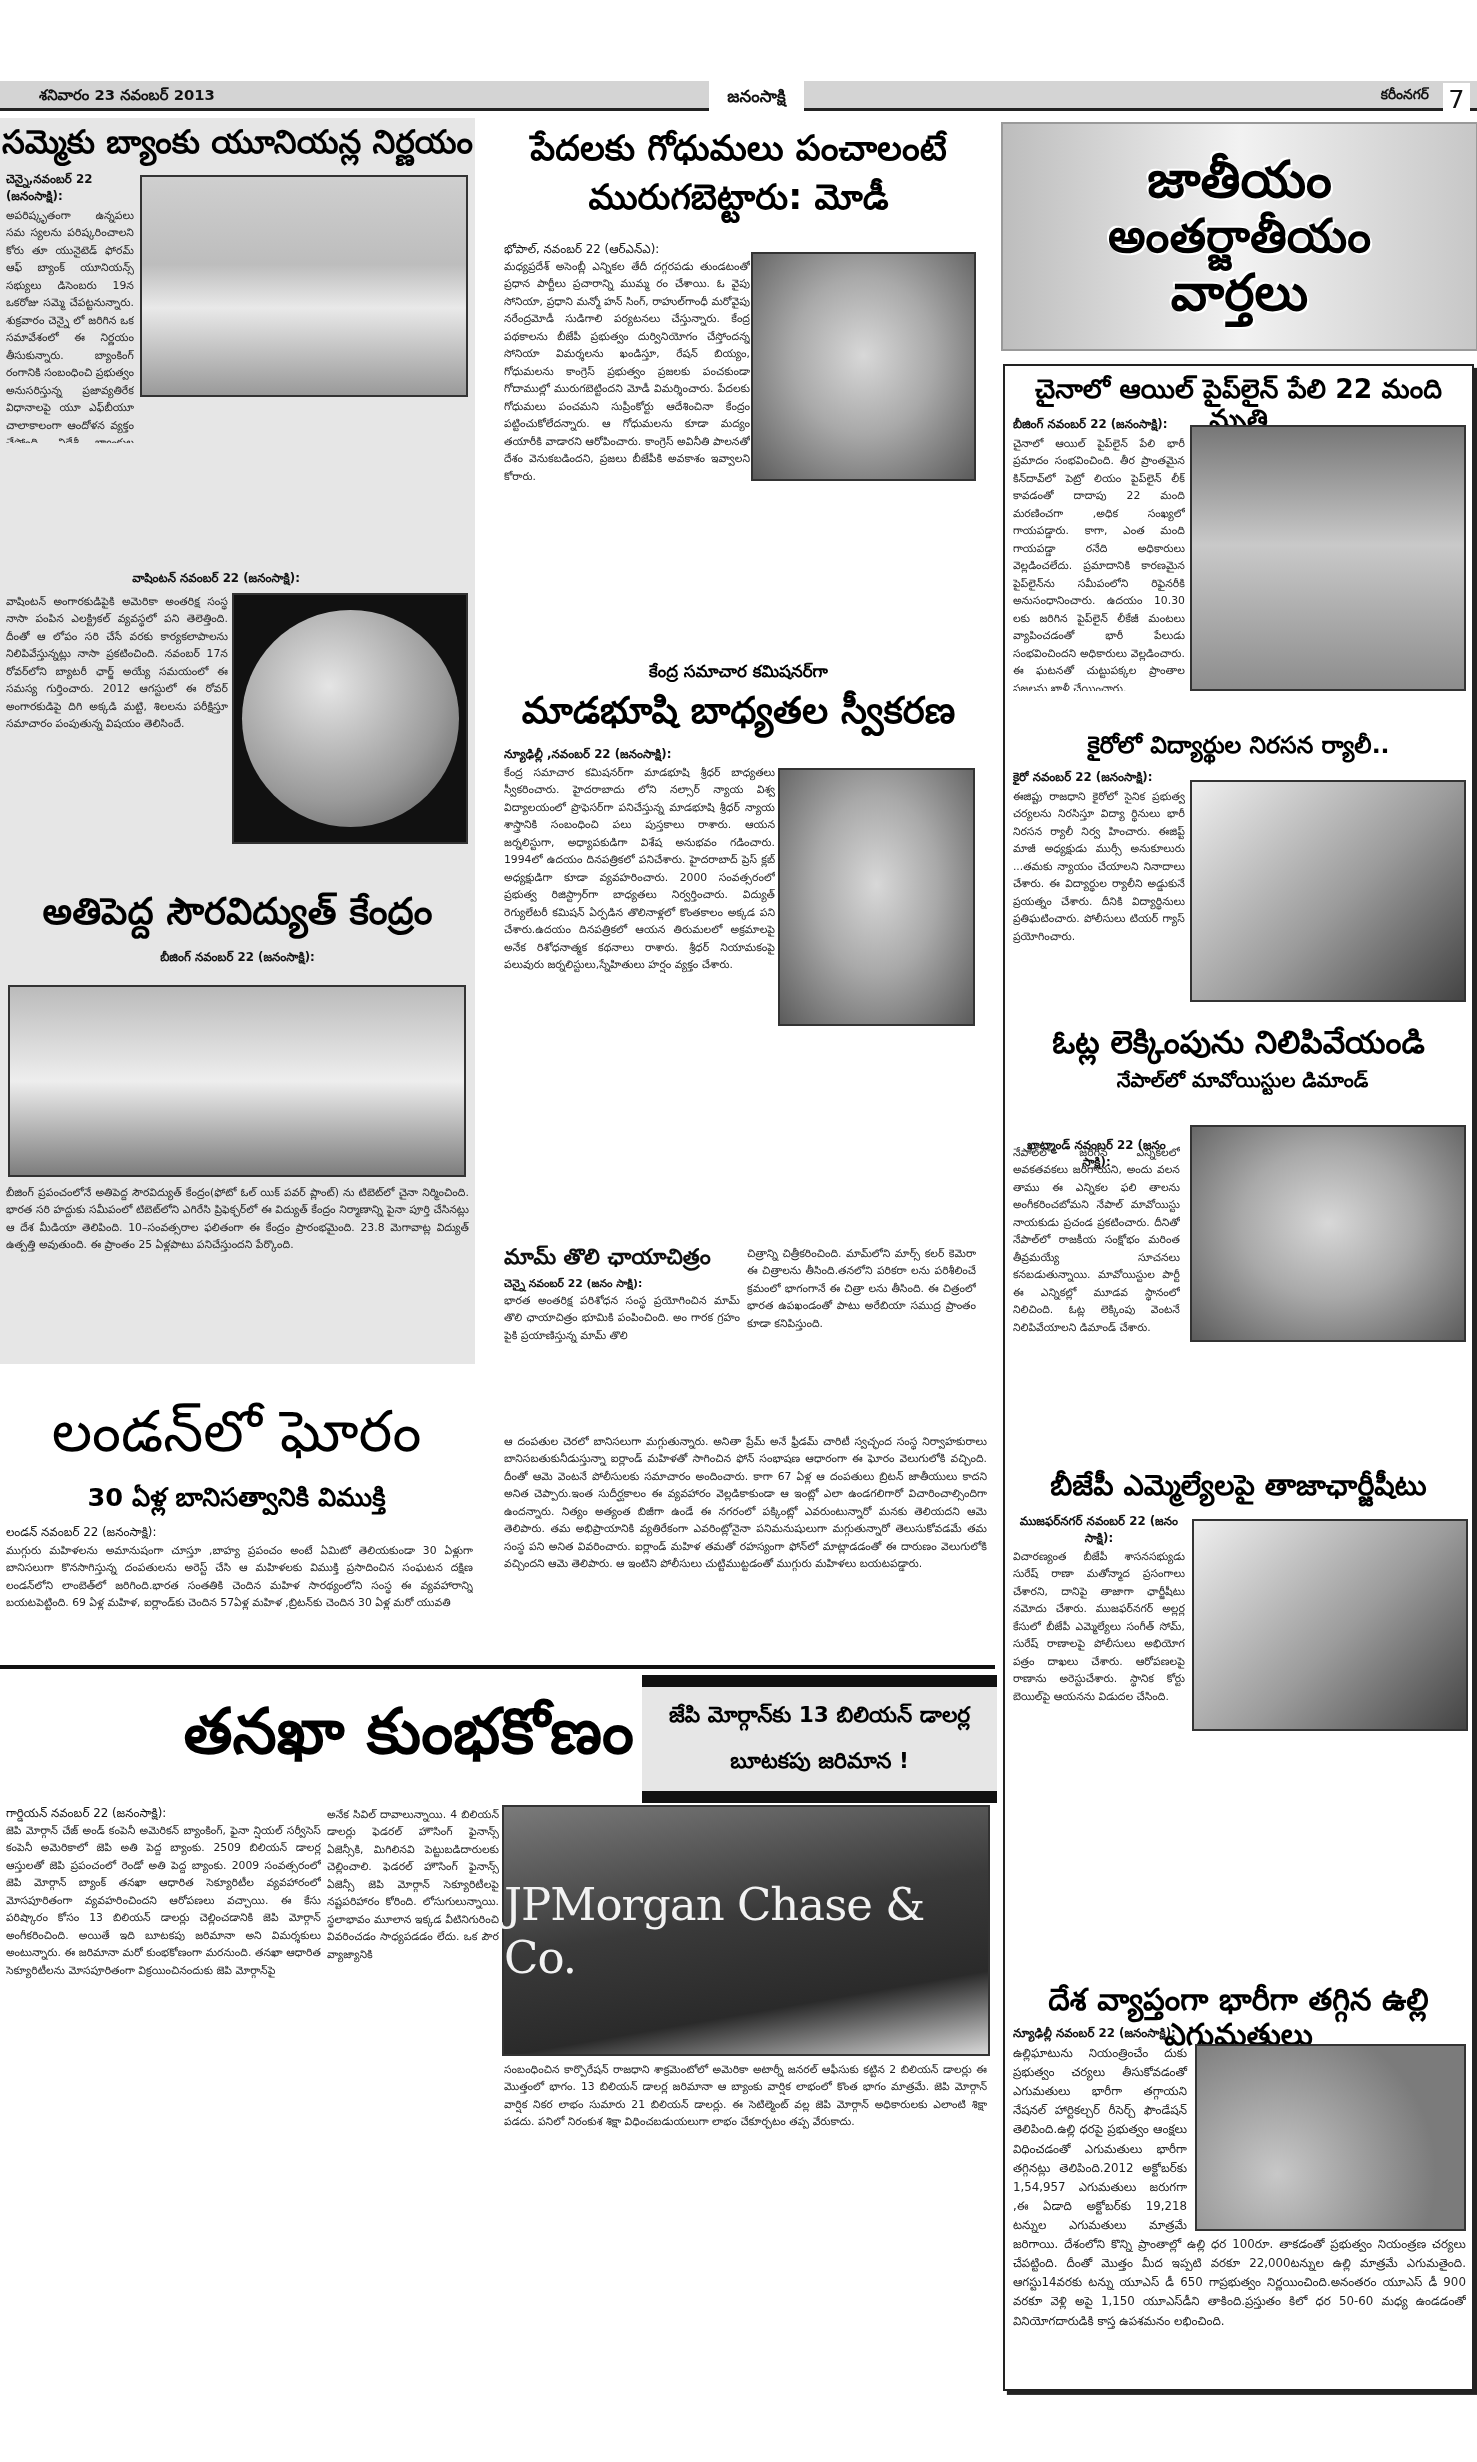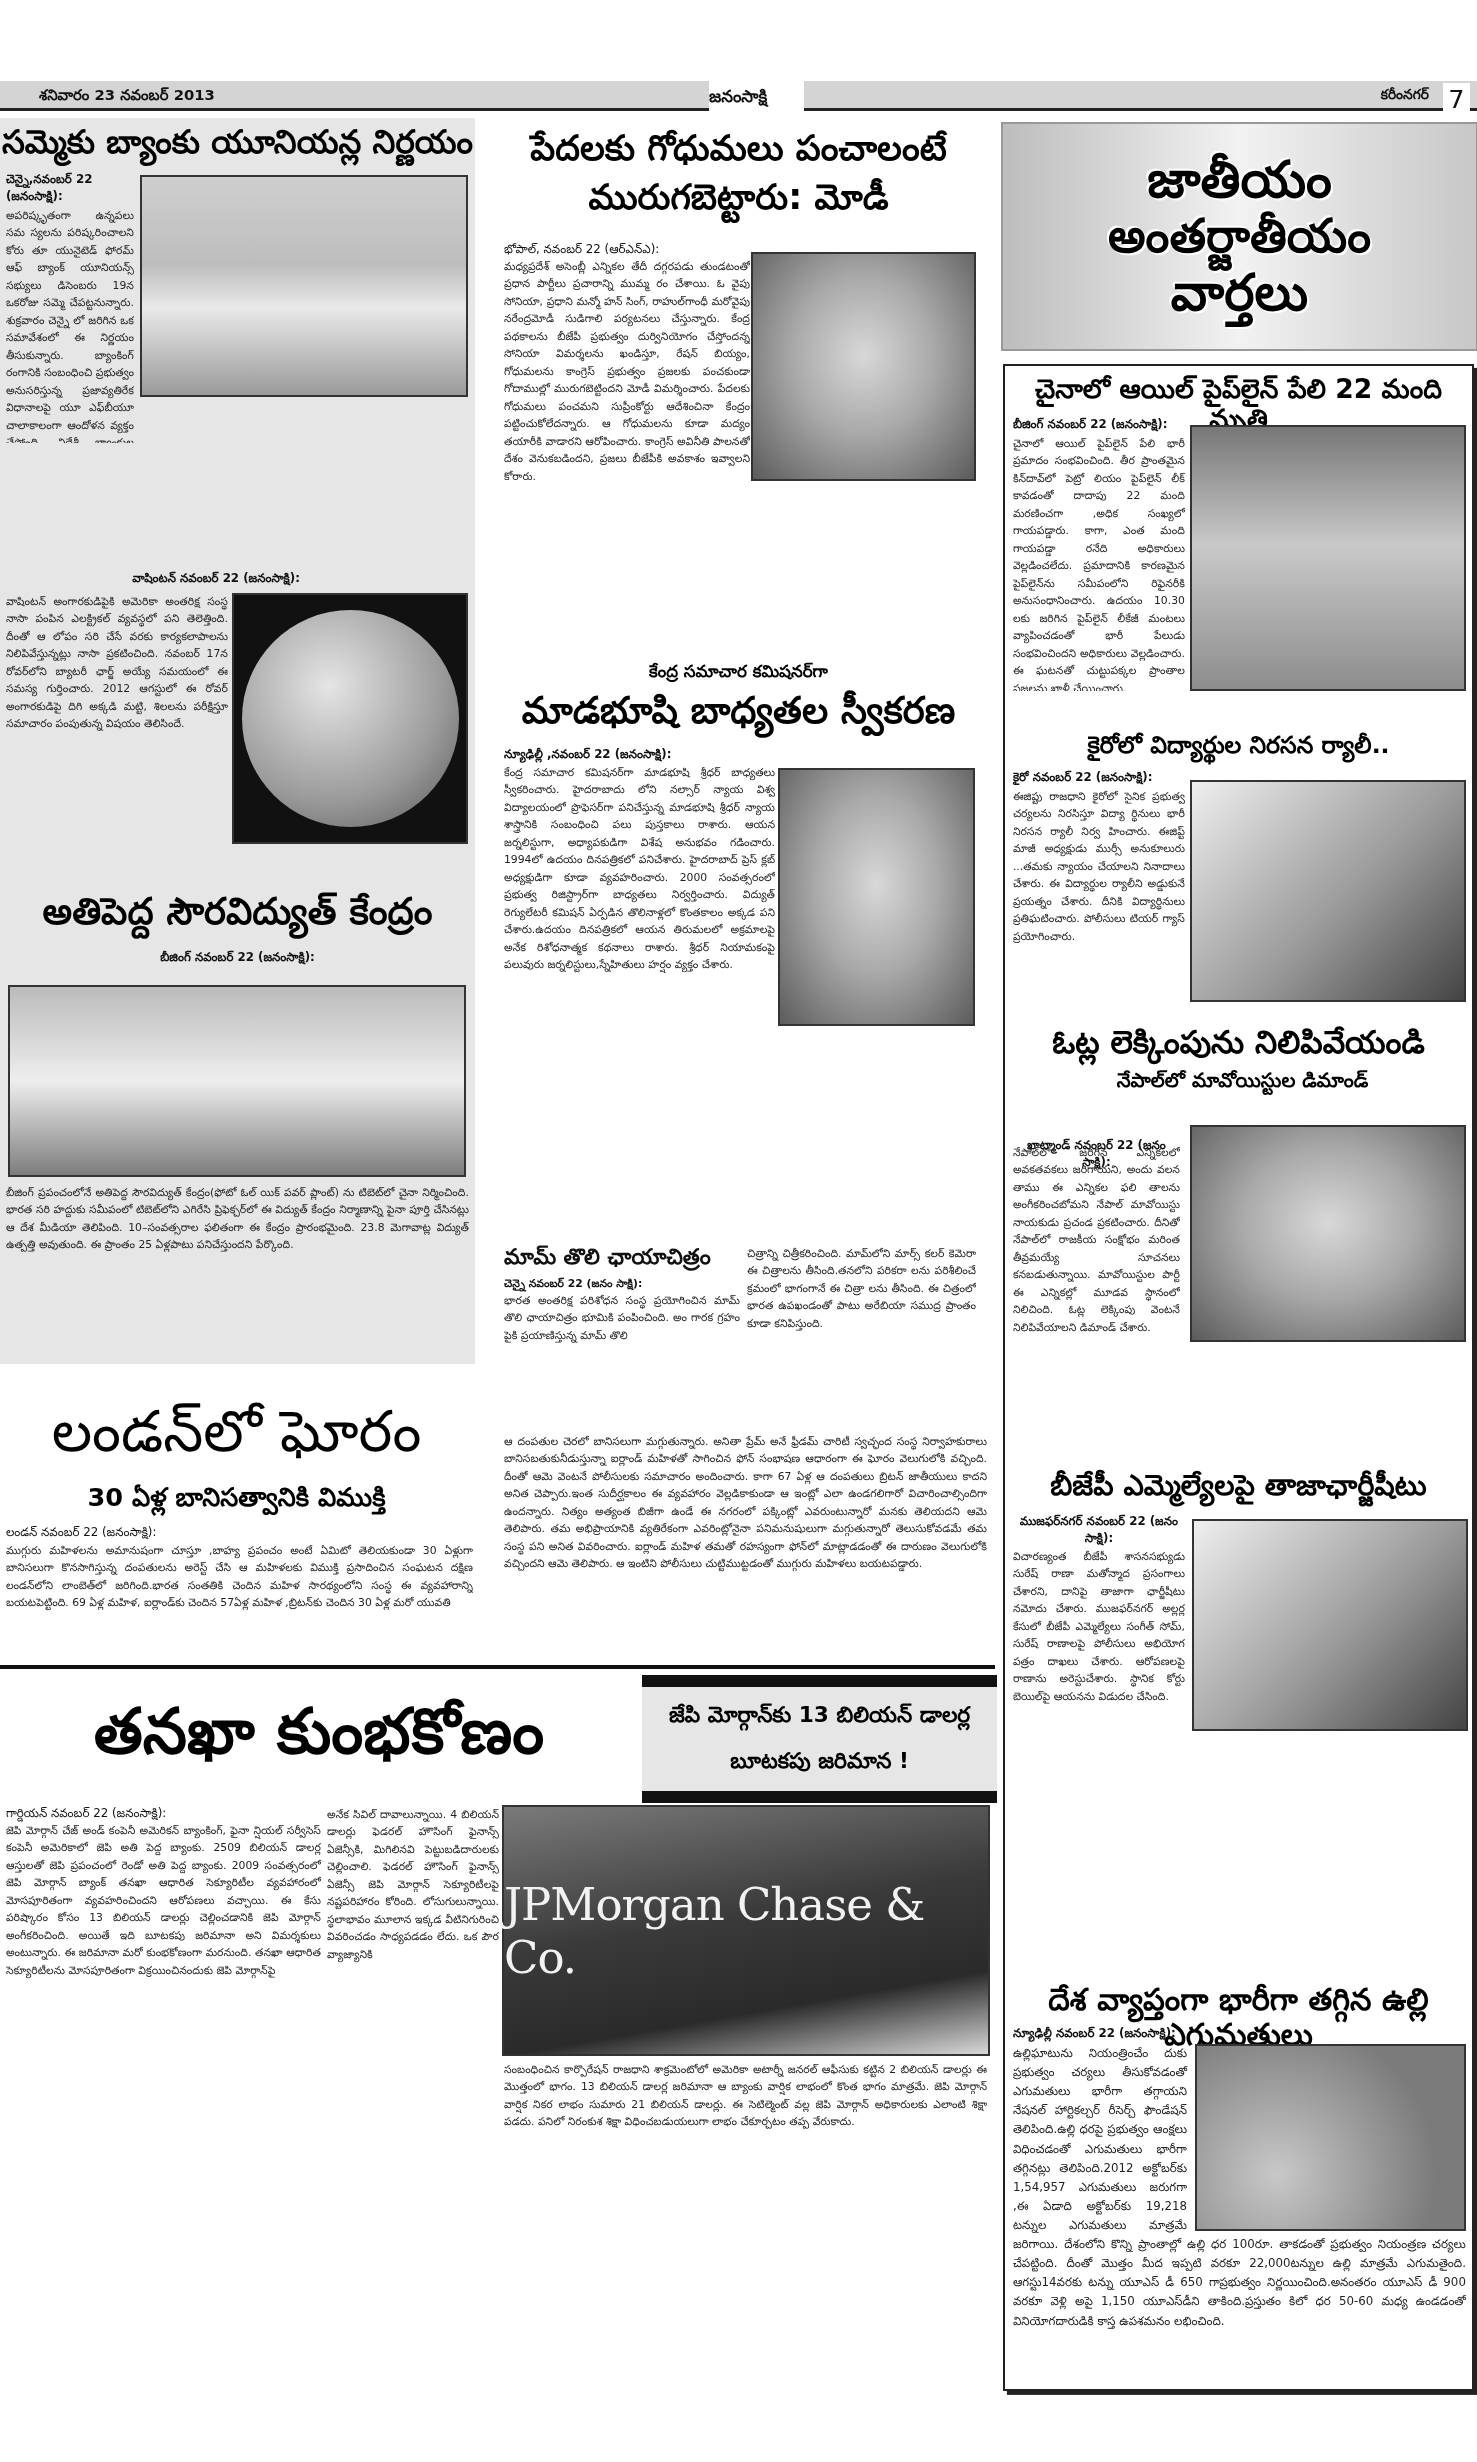--- a/index.html
+++ b/index.html
@@ -1,20 +1,20 @@
 <!DOCTYPE html>
 <html><head>
 <meta charset="utf-8">
 <style>
 *{box-sizing:border-box;margin:0;padding:0}
 body{width:1478px;height:2463px;background:#fff;font-family:"DejaVu Sans",sans-serif;color:#111;position:relative;overflow:hidden}
 .abs{position:absolute}
 .masthead{left:0;top:81px;width:1478px;height:29.6px;background:#d4d4d4;border-bottom:3px solid #222}
 .masthead .date{left:39px;top:4.9px;font-size:14.8px;font-weight:bold}
-.masthead .logo{left:709px;top:0;width:95px;height:35px;background:#fff;font-size:16.7px;font-weight:bold;text-align:left;line-height:31.5px}
+.masthead .logo{left:709px;top:0;width:95px;height:35px;background:#fff;font-size:16.7px;font-weight:bold;text-align:center;line-height:31.5px}
 .masthead .city{right:49px;top:4.9px;font-size:13.8px;font-weight:bold}
 .masthead .pageno{right:7.9px;top:2px;width:27.6px;height:31.5px;background:#fff;font-size:25.6px;text-align:center;line-height:33px}
 .box{position:absolute}
 .gray{background:#e6e6e6}
 .bordered{border:2px solid #222}
 .hl{font-weight:bold;text-align:center;color:#000;line-height:1.15}
 .dl{font-size:11.8px;font-weight:bold;text-align:center}
 .body{font-size:10.8px;line-height:1.62;text-align:justify;color:#222;overflow:hidden}
 .photo{position:absolute;border:2px solid #333;display:flex;align-items:center;justify-content:center;color:#eee;font-size:10.8px}
 .ph-bank{background:linear-gradient(180deg,#cfcfcf 0%,#bdbdbd 40%,#e9e9e9 60%,#9a9a9a 100%)}
@@ -116,21 +116,21 @@
   </div>
 </div>
 
 <div class="hl" style="position:absolute;left:0;top:1399px;width:473px;font-size:57px;font-weight:normal">లండన్‌లో ఘోరం</div>
 <div class="hl" style="position:absolute;left:0;top:1483px;width:473px;font-size:25.6px">30 ఏళ్ల బానిసత్వానికి విముక్తి</div>
 <div style="position:absolute;left:5.9px;top:1525px;width:473px;font-size:11.8px">లండన్ నవంబర్ 22 (జనంసాక్షి):</div>
 <div class="body" style="position:absolute;left:5.9px;top:1542px;width:467px;height:113px">ముగ్గురు మహిళలను అమానుషంగా చూస్తూ ,బాహ్య ప్రపంచం అంటే ఏమిటో తెలియకుండా 30 ఏళ్లుగా బానిసలుగా కొనసాగిస్తున్న దంపతులను అరెస్ట్ చేసి ఆ మహిళలకు విముక్తి ప్రసాదించిన సంఘటన దక్షిణ లండన్‌లోని లాంబెత్‌లో జరిగింది.భారత సంతతికి చెందిన మహిళ సారథ్యంలోని సంస్థ ఈ వ్యవహారాన్ని బయటపెట్టింది. 69 ఏళ్ల మహిళ, ఐర్లాండ్‌కు చెందిన 57ఏళ్ల మహిళ ,బ్రిటన్‌కు చెందిన 30 ఏళ్ల మరో యువతి</div>
 <div class="body" style="position:absolute;left:504px;top:1433px;width:483px;height:222px">ఆ దంపతుల చెరలో బానిసలుగా మగ్గుతున్నారు. అనితా ప్రేమ్ అనే ఫ్రీడమ్ చారిటీ స్వచ్ఛంద సంస్థ నిర్వాహకురాలు బానిసబతుకునీడుస్తున్నా ఐర్లాండ్ మహిళతో సాగించిన ఫోన్ సంభాషణ ఆధారంగా ఈ ఘోరం వెలుగులోకి వచ్చింది. దీంతో ఆమె వెంటనే పోలీసులకు సమాచారం అందించారు. కాగా 67 ఏళ్ల ఆ దంపతులు బ్రిటన్ జాతీయులు కాదని అనిత చెప్పారు.ఇంత సుదీర్ఘకాలం ఈ వ్యవహారం వెల్లడికాకుండా ఆ ఇంట్లో ఎలా ఉండగలిగారో విచారించాల్సిందిగా ఉందన్నారు. నిత్యం అత్యంత బిజీగా ఉండే ఈ నగరంలో పక్కింట్లో ఎవరుంటున్నారో మనకు తెలియదని ఆమె తెలిపారు. తమ అభిప్రాయానికి వ్యతిరేకంగా ఎవరింట్లోనైనా పనిమనుషులుగా మగ్గుతున్నారో తెలుసుకోవడమే తమ సంస్థ పని అనిత వివరించారు. ఐర్లాండ్ మహిళ తమతో రహస్యంగా ఫోన్‌లో మాట్లాడడంతో ఈ దారుణం వెలుగులోకి వచ్చిందని ఆమె తెలిపారు. ఆ ఇంటిని పోలీసులు చుట్టిముట్టడంతో ముగ్గురు మహిళలు బయటపడ్డారు.</div>
 
 <div style="position:absolute;left:0;top:1665px;width:995px;height:3.9px;background:#111"></div>
-<div class="hl" style="position:absolute;left:3.9px;top:1696px;width:630px;font-size:63px;text-align:center">తనఖా కుంభకోణం</div>
+<div class="hl" style="position:absolute;left:3.9px;top:1696px;width:630px;font-size:63px;text-align:right">తనఖా కుంభకోణం</div>
 <div class="box" style="left:642px;top:1675px;width:355px;height:128px;background:#111;padding:11.8px 0">
   <div style="background:#e6e6e6;height:104px;padding-top:16px">
     <div class="hl" style="font-size:21.7px">జేపి మోర్గాన్‌కు 13 బిలియన్ డాలర్ల</div>
     <div class="hl" style="font-size:21.7px;margin-top:21.7px">బూటకపు జరిమాన !</div>
   </div>
 </div>
 <div style="position:absolute;left:5.9px;top:1806px;width:315px;font-size:11.8px">గార్డియన్ నవంబర్ 22 (జనంసాక్షి):</div>
 <div class="body" style="position:absolute;left:5.9px;top:1822px;width:315px;height:566px">జెపి మోర్గాన్ చేజ్ అండ్ కంపెనీ అమెరికన్ బ్యాంకింగ్, ఫైనా న్షియల్ సర్వీసెస్ కంపెనీ అమెరికాలో జెపి అతి పెద్ద బ్యాంకు. 2509 బిలియన్ డాలర్ల ఆస్తులతో జెపి ప్రపంచంలో రెండో అతి పెద్ద బ్యాంకు. 2009 సంవత్సరంలో జెపి మోర్గాన్ బ్యాంక్ తనఖా ఆధారిత సెక్యూరిటీల వ్యవహారంలో మోసపూరితంగా వ్యవహరించిందని ఆరోపణలు వచ్చాయి. ఈ కేసు పరిష్కారం కోసం 13 బిలియన్ డాలర్లు చెల్లించడానికి జెపి మోర్గాన్ అంగీకరించింది. అయితే ఇది బూటకపు జరిమానా అని విమర్శకులు అంటున్నారు. ఈ జరిమానా మరో కుంభకోణంగా మరనుంది. తనఖా ఆధారిత సెక్యూరిటీలను మోసపూరితంగా విక్రయించినందుకు జెపి మోర్గాన్‌పై</div>
 <div class="body" style="position:absolute;left:327px;top:1806px;width:172px;height:583px">అనేక సివిల్ దావాలున్నాయి. 4 బిలియన్ డాలర్లు ఫెడరల్ హౌసింగ్ ఫైనాన్స్ ఏజెన్సీకి, మిగిలినవి పెట్టుబడిదారులకు చెల్లించాలి. ఫెడరల్ హౌసింగ్ ఫైనాన్స్ ఏజెన్సీ జెపి మోర్గాన్ సెక్యూరిటీలపై నష్టపరిహారం కోరింది. లోసుగులున్నాయి. స్థలాభావం మూలాన ఇక్కడ వీటినిగురించి వివరించడం సాధ్యపడడం లేదు. ఒక పౌర వ్యాజ్యానికి</div>
 <div class="photo ph-jpm" style="left:502px;top:1805px;width:488px;height:251px">

